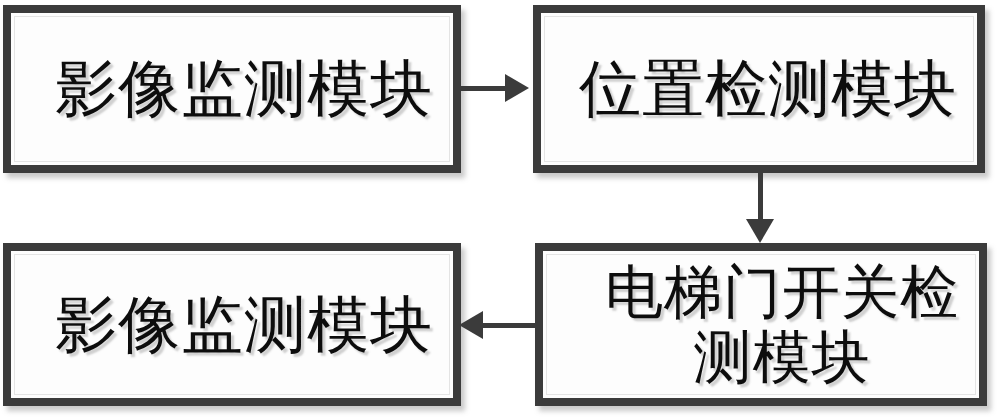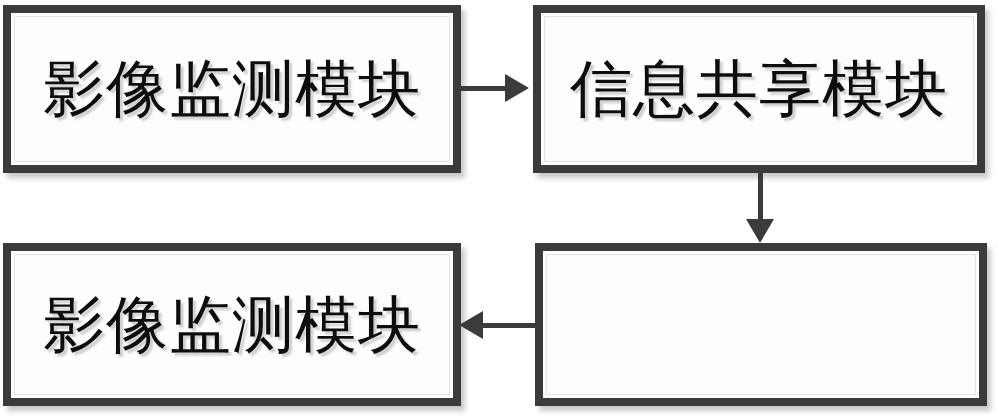--- a/index.html
+++ b/index.html
@@ -18,22 +18,22 @@
 
   
   .node {
     position: absolute;
     box-sizing: border-box;
     background: #fdfdfd;
     border: 8px solid #3b3b3b;
     box-shadow: 4px 5px 5px rgba(120,120,120,0.40);
     display: flex;
     align-items: center;
-    justify-content: center;
-    padding: 0 8px;
+    justify-content: flex-end;
+    padding: 0 20px;
   }
   .node .inner-rule {
     position: absolute;
     left: 3px; right: 3px; top: 3px; bottom: 3px;
     border: 1px solid #e4e4e4;
     pointer-events: none;
   }
   .node-label {
     position: relative;
     z-index: 2;
@@ -93,25 +93,27 @@
 
 <div id="canvas">
 
   <div class="node" id="node-image">
     <span class="inner-rule"></span>
     <span class="node-label">影像监测模块</span>
   </div>
 
   <div class="node" id="node-position">
     <span class="inner-rule"></span>
-    <span class="node-label">信息共享模块</span>
+    <span class="node-label">位置检测模块</span>
   </div>
 
   <div class="node" id="node-door">
     <span class="inner-rule"></span>
+    <span class="node-label">电梯门开关检
+测模块</span>
   </div>
 
   <div class="node" id="node-info">
     <span class="inner-rule"></span>
     <span class="node-label">影像监测模块</span>
   </div>
 
   <div class="connector conn-line-h" id="conn-image-position"></div>
   <div class="arrowhead arrow-right" id="conn-image-position-head"></div>
 

